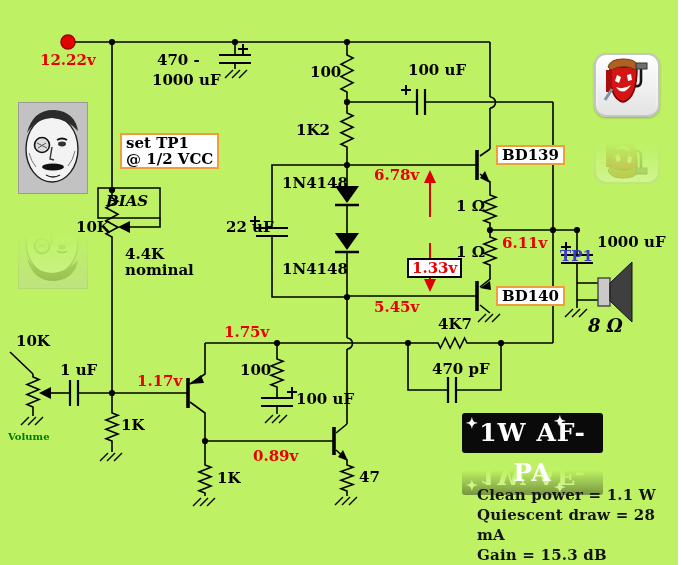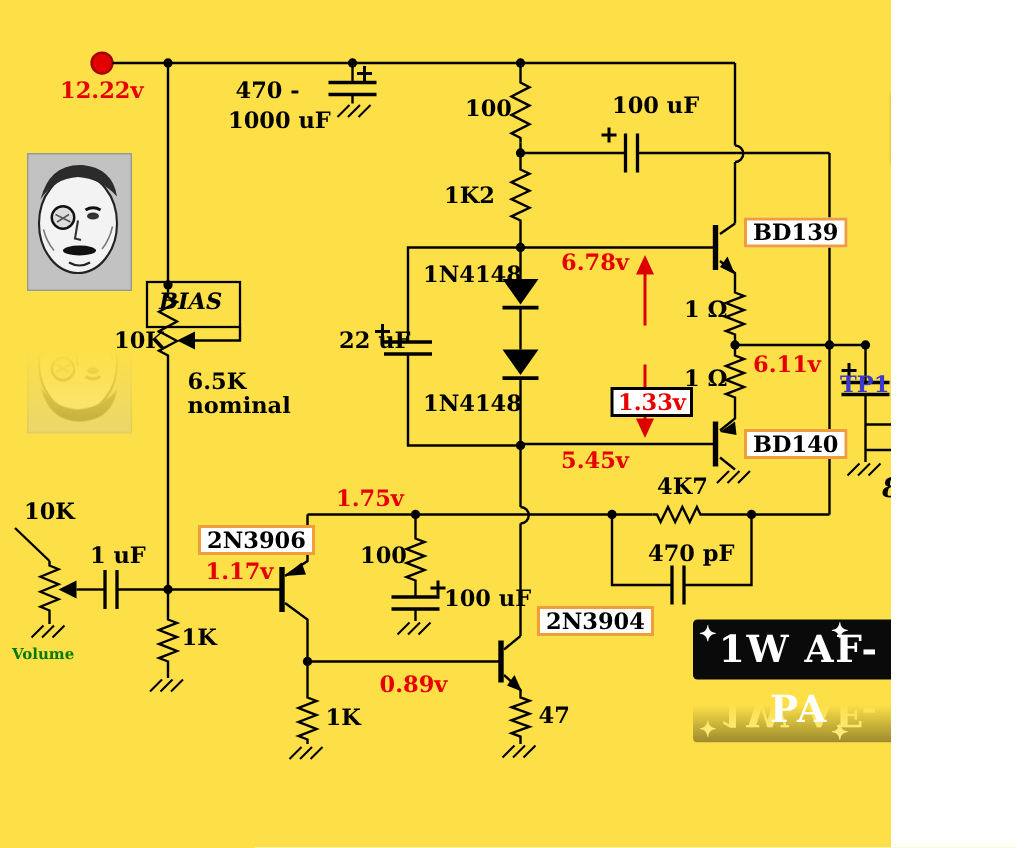--- a/index.html
+++ b/index.html
@@ -1,16 +1,16 @@
 <!DOCTYPE html>
 <html><head>
 <meta charset="utf-8">
 <style>
   html,body{margin:0;padding:0;background:#fff;}
-  .stage{position:relative;width:594px;height:565px;background:#fde047;overflow:hidden;
+  .stage{position:relative;width:678px;height:565px;background:#bef264;overflow:hidden;
          font-family:"DejaVu Serif","Liberation Serif",serif;}
   svg.wires{position:absolute;left:0;top:0;}
   .lbl{position:absolute;font-weight:bold;font-size:15px;color:#000;
        white-space:nowrap;line-height:1.08;}
   .red{color:#e60000;}
   .blue{color:#3a3acc;margin-top:48px;}
   .green{color:#007a00;font-size:10px;font-weight:bold;}
   .big{font-size:18px;font-style:italic;}
   .italic{font-style:italic;}
   .obox{border:2px solid #f09e3c;background:#fff;padding:0 4px;}
@@ -205,25 +205,29 @@
     </svg>
   </div>
 
   <div class="lbl red" style="left:40px;top:52px;">12.22v</div>
   <div class="lbl" style="left:157px;top:52px;">470 -</div>
   <div class="lbl" style="left:152px;top:72px;">1000 uF</div>
   <div class="lbl" style="left:310px;top:64px;">100</div>
   <div class="lbl" style="left:408px;top:62px;">100 uF</div>
   <div class="lbl" style="left:296px;top:122px;">1K2</div>
 
+  <div class="lbl obox" style="left:120px;top:133px;">
+    <span>set TP1</span><br>
+    <span>@ 1/2 VCC</span>
+  </div>
 
   <div class="lbl" style="left:76px;top:219px;">10K</div>
   <div class="lbl italic" style="left:106px;top:193px;">BIAS</div>
   <div class="lbl" style="left:125px;top:246px;">
-    <span>6.5K</span><br>
+    <span>4.4K</span><br>
     <span>nominal</span>
   </div>
 
   <div class="lbl" style="left:282px;top:175px;">1N4148</div>
   <div class="lbl" style="left:226px;top:219px;">22 uF</div>
   <div class="lbl" style="left:282px;top:261px;">1N4148</div>
 
   <div class="lbl red" style="left:374px;top:167px;">6.78v</div>
   <div class="lbl red kbox" style="left:407px;top:218px;">1.33v</div>
   <div class="lbl red" style="left:374px;top:299px;">5.45v</div>
@@ -237,31 +241,32 @@
   <div class="lbl" style="left:597px;top:234px;">1000 uF</div>
   <div class="lbl big" style="left:588px;top:316px;">8 Ω</div>
 
   <div class="lbl" style="left:438px;top:316px;">4K7</div>
   <div class="lbl" style="left:432px;top:361px;">470 pF</div>
 
   <div class="lbl" style="left:16px;top:333px;">10K</div>
   <div class="lbl" style="left:60px;top:362px;">1 uF</div>
   <div class="lbl green" style="left:8px;top:432px;">Volume</div>
   <div class="lbl" style="left:121px;top:417px;">1K</div>
-  <div class="lbl obox" style="left:132px;top:350px;">2N3906</div>
   <div class="lbl red" style="left:137px;top:373px;text-align:center;">1.17v</div>
   <div class="lbl red" style="left:224px;top:324px;">1.75v</div>
   <div class="lbl" style="left:240px;top:362px;">100</div>
   <div class="lbl" style="left:296px;top:391px;">100 uF</div>
 
-  <div class="lbl obox" style="left:358px;top:404px;">2N3904</div>
   <div class="lbl red" style="left:253px;top:448px;">0.89v</div>
   <div class="lbl" style="left:217px;top:470px;">1K</div>
   <div class="lbl" style="left:359px;top:469px;">47</div>
 
   <div class="banner">
     <span class="sparkle s1">✦</span>
     <span>1W AF-PA</span>
     <span class="sparkle s2">✦</span>
   </div>
   <div class="stats">
+    <div>Clean power = 1.1 W</div>
+    <div>Quiescent draw = 28 mA</div>
+    <div>Gain = 15.3 dB</div>
   </div>
 </div>
 
 </body></html>

